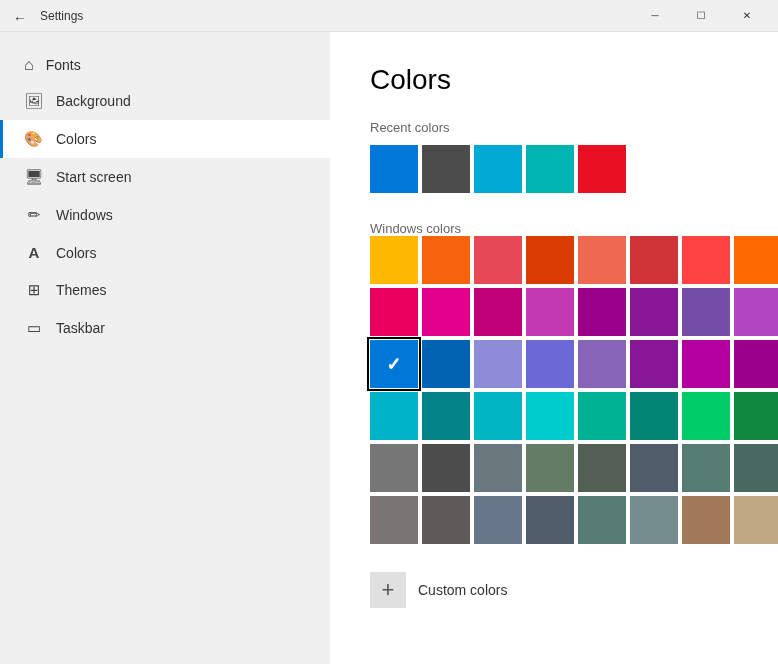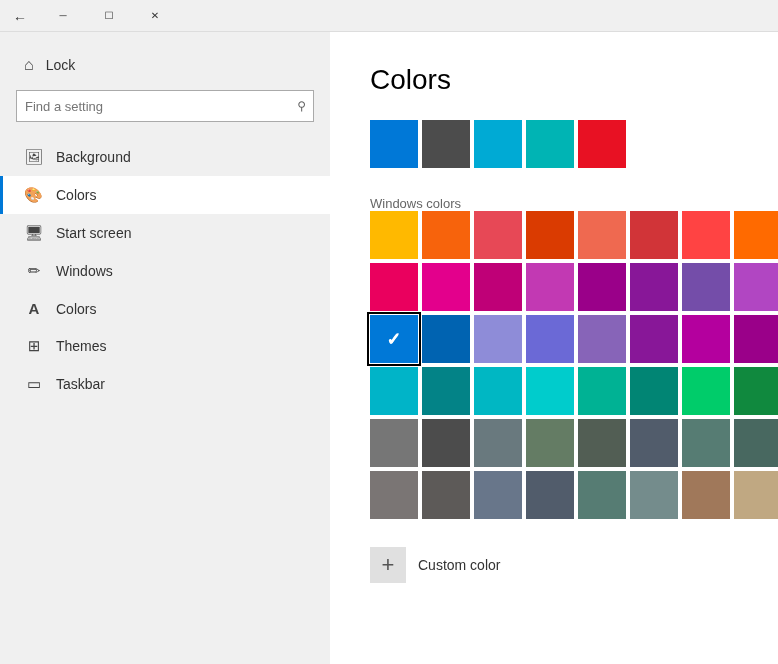--- a/index.html
+++ b/index.html
@@ -208,36 +208,33 @@
       color: #333;
     }
   </style>
 </head>
 <body>
 
 <div class="title-bar">
   <div class="title-bar-back">
     <span>←</span>
   </div>
+  <span class="title-bar-title">Settings</span>
   <div class="title-bar-controls">
     <div class="title-bar-btn">─</div>
     <div class="title-bar-btn">☐</div>
     <div class="title-bar-btn close">✕</div>
   </div>
 </div>
 
 <div class="app-body">
   <div class="sidebar">
     <div class="sidebar-home">
       <span class="sidebar-home-icon">⌂</span>
-      <span class="sidebar-home-label">Lock</span>
-    </div>
-    <div class="sidebar-search">
-      <input type="text" placeholder="Find a setting" style="">
-      <span class="sidebar-search-icon">⚲</span>
+      <span class="sidebar-home-label">Fonts</span>
     </div>
 
     <div class="sidebar-item">
       <span class="sidebar-item-icon">🖼</span>
       <span>Background</span>
     </div>
     <div class="sidebar-item active">
       <span class="sidebar-item-icon">🎨</span>
       <span>Colors</span>
     </div>
@@ -260,20 +257,21 @@
     <div class="sidebar-item">
       <span class="sidebar-item-icon">▭</span>
       <span>Taskbar</span>
     </div>
   </div>
 
   <div class="main-content">
     <h1 class="main-title">Colors</h1>
 
 
+    <div class="section-label">Recent colors</div>
     <div class="recent-colors" id="recent-colors">
         <div class="color-swatch" title="#0078d7" style="background: rgb(0, 120, 215);"></div>
         <div class="color-swatch" title="#4c4c4c" style="background: rgb(76, 76, 76);"></div>
         <div class="color-swatch" title="#00aad4" style="background: rgb(0, 170, 212);"></div>
         <div class="color-swatch" title="#00b4b4" style="background: rgb(0, 180, 180);"></div>
         <div class="color-swatch" title="#e81123" style="background: rgb(232, 17, 35);"></div>
       </div>
 
     <div class="windows-colors-label">Windows colors</div>
     <div class="colors-grid" id="windows-colors">
@@ -324,16 +322,16 @@
         <div class="color-swatch" title="#68768a" style="background: rgb(104, 118, 138);"></div>
         <div class="color-swatch" title="#515c6b" style="background: rgb(81, 92, 107);"></div>
         <div class="color-swatch" title="#567c73" style="background: rgb(86, 124, 115);"></div>
         <div class="color-swatch" title="#748c8c" style="background: rgb(116, 140, 140);"></div>
         <div class="color-swatch" title="#a0785a" style="background: rgb(160, 120, 90);"></div>
         <div class="color-swatch" title="#c0a882" style="background: rgb(192, 168, 130);"></div>
       </div>
 
     <div class="custom-color-row">
       <button class="custom-color-btn">+</button>
-      <span class="custom-color-label">Custom color</span>
+      <span class="custom-color-label">Custom colors</span>
     </div>
   </div>
 </div>
 
 </body></html>

